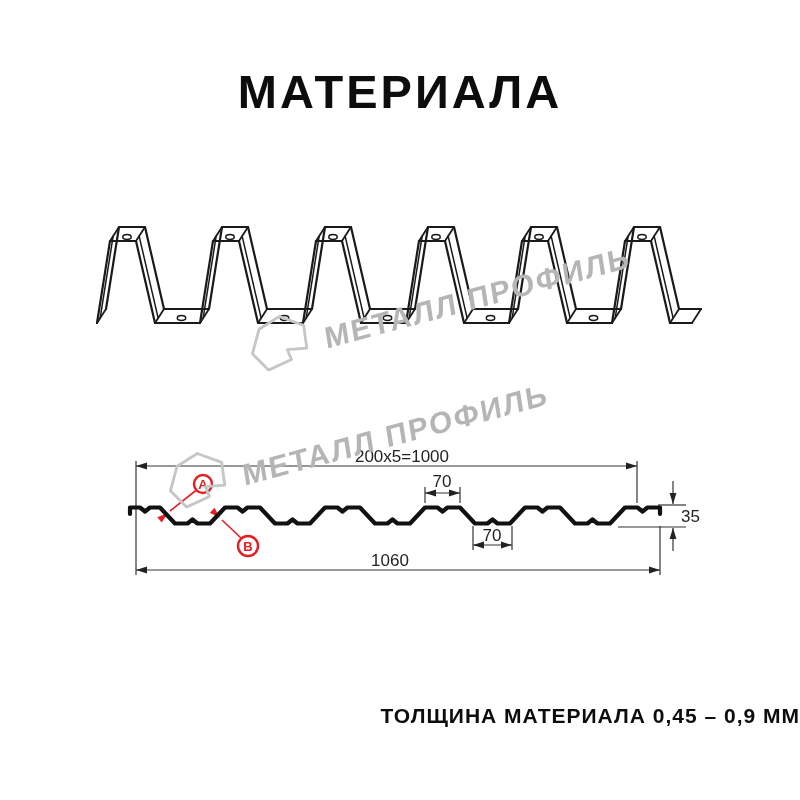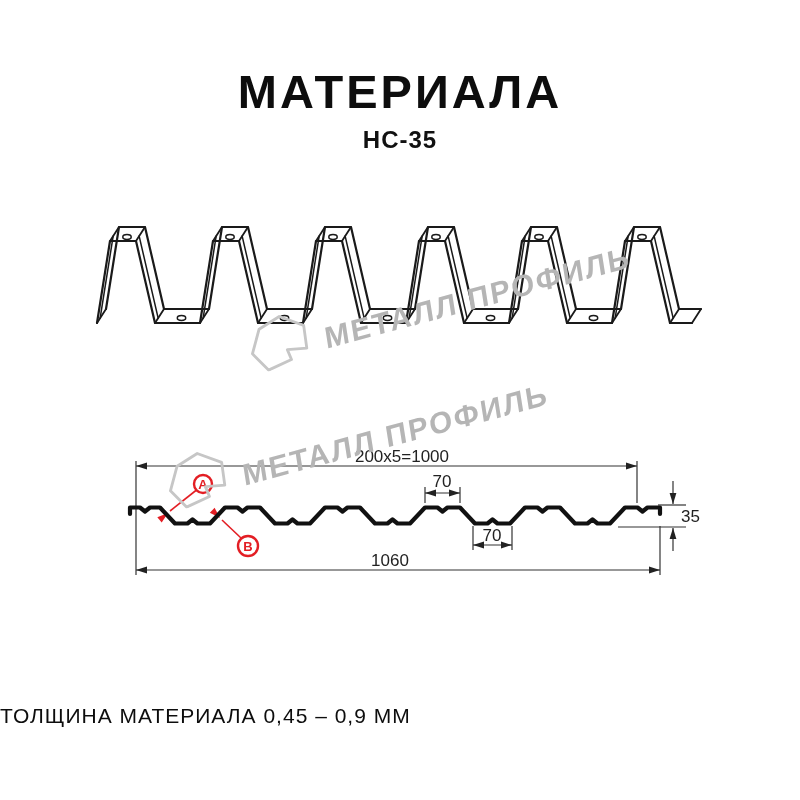--- a/index.html
+++ b/index.html
@@ -2,39 +2,38 @@
 <html><head>
 <meta charset="utf-8">
 <style>
   html,body{margin:0;padding:0;background:#fff;}
   .stage{position:relative;width:800px;height:800px;background:#ffffff;overflow:hidden;
          font-family:"Liberation Sans",sans-serif;color:#111;}
   .title{position:absolute;left:0;top:64px;width:800px;text-align:center;
          font-size:47px;font-weight:800;letter-spacing:3px;color:#0d0d0d;}
   .subtitle{position:absolute;left:0;top:126px;width:800px;text-align:center;
          font-size:24px;font-weight:700;letter-spacing:1px;color:#111;}
-  .footnote{position:absolute;left:0;top:704px;width:800px;text-align:left;
-         font-size:21px;font-weight:400;letter-spacing:1px;color:#0d0d0d;}
+  .footnote{position:absolute;left:0;top:704px;width:800px;text-align:right;
+         font-size:21px;font-weight:700;letter-spacing:1px;color:#0d0d0d;}
   .wm{position:absolute;display:flex;align-items:flex-end;gap:8px;white-space:nowrap;
       transform-origin:0 100%;transform:rotate(-15deg);pointer-events:none;}
   .wm .wm-text{font-size:30px;font-weight:800;letter-spacing:2px;color:#b5b5b5;
       transform:skewX(-6deg);}
   .wm1{left:252px;top:322px;}
   .wm2{left:170px;top:459px;}
   svg.layer{position:absolute;left:0;top:0;}
   .dimtext{font-size:17px;fill:#222;font-family:"Liberation Sans",sans-serif;}
   .redtext{font-size:13px;font-weight:700;fill:#e31e24;font-family:"Liberation Sans",sans-serif;}
 </style>
 </head>
 <body>
 
 <div class="stage">
 
   <div class="title">МАТЕРИАЛА</div>
-  <div class="subtitle">НС-35</div>
 
   <svg class="layer" width="800" height="800" viewBox="0 0 800 800">
     <g id="g3d">
         <polygon points="106,309 119,227 145,227 164,309 209,309 222,227 248,227 267,309 312,309 325,227 351,227 370,309 415,309 428,227 454,227 473,309 518,309 531,227 557,227 576,309 621,309 634,227 660,227 679,309 701,309 692,323 670,323 651,241 625,241 612,323 567,323 548,241 522,241 509,323 464,323 445,241 419,241 406,323 361,323 342,241 316,241 303,323 258,323 239,241 213,241 200,323 155,323 136,241 110,241 97,323" fill="#fff" stroke="none"></polygon>
         <line x1="100.15" y1="318.1" x2="113.15" y2="236.1" stroke="#1a1a1a" stroke-width="1.5" stroke-linecap="round"></line>
         <line x1="139.15" y1="236.1" x2="158.15" y2="318.1" stroke="#1a1a1a" stroke-width="1.5" stroke-linecap="round"></line>
         <line x1="203.15" y1="318.1" x2="216.15" y2="236.1" stroke="#1a1a1a" stroke-width="1.5" stroke-linecap="round"></line>
         <line x1="242.15" y1="236.1" x2="261.15" y2="318.1" stroke="#1a1a1a" stroke-width="1.5" stroke-linecap="round"></line>
         <line x1="306.15" y1="318.1" x2="319.15" y2="236.1" stroke="#1a1a1a" stroke-width="1.5" stroke-linecap="round"></line>
         <line x1="345.15" y1="236.1" x2="364.15" y2="318.1" stroke="#1a1a1a" stroke-width="1.5" stroke-linecap="round"></line>

